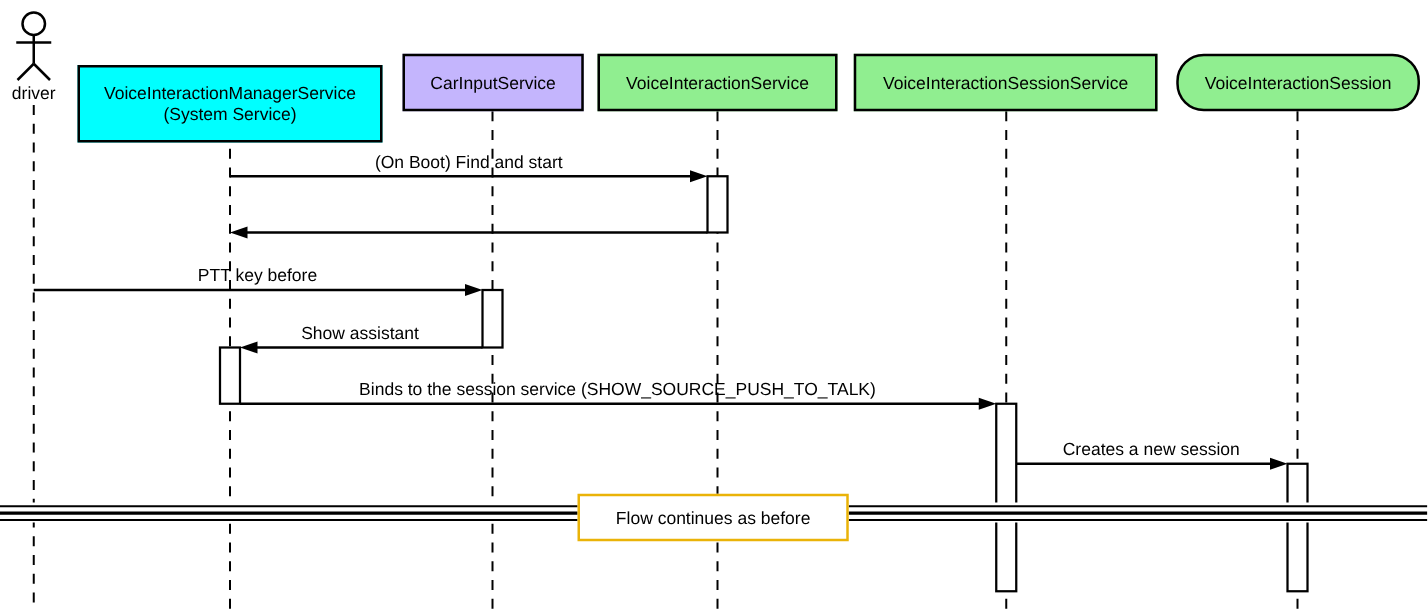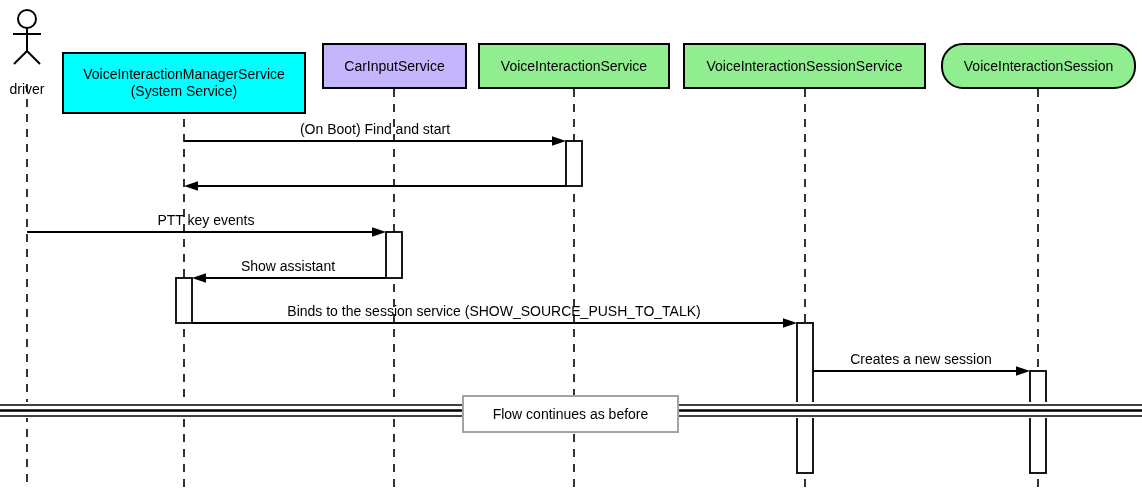--- a/index.html
+++ b/index.html
@@ -35,21 +35,21 @@
   }
   .pbox0 { left: 62px;  top: 27px; width: 244px; height: 62px; margin-top: 25px; }
   .pbox1 { left: 322px; top: 43px; width: 145px; height: 46px; }
   .pbox2 { left: 478px; top: 43px; width: 192px; height: 46px; }
   .pbox3 { left: 683px; top: 43px; width: 243px; height: 46px; }
   .pbox4 { left: 941px; top: 43px; width: 195px; height: 46px; border-radius: 22px; }
 
   .actor-label {
     position: absolute;
     left: 0px; top: 66px; width: 54px; height: 16px;
-    text-align: center; font-size: 14px; line-height: 16px; margin-top: 15px;
+    text-align: center; font-size: 14px; line-height: 16px;
   }
 
   .msg {
     position: absolute;
     height: 18px;
     text-align: center;
     font-size: 14px;
     line-height: 18px;
     white-space: nowrap;
   }
@@ -58,21 +58,21 @@
   .msg3 { left: 56px;  top: 211px; width: 300px; }
   .msg4 { left: 138px; top: 257px; width: 300px; }
   .msg5 { left: 269px; top: 302px; width: 450px; }
   .msg6 { left: 771px; top: 350px; width: 300px; }
 
   .divider-box {
     position: absolute;
     left: 462px; top: 395px; width: 217px; height: 38px;
     box-sizing: border-box;
     background: #ffffff;
-    border: 2px solid #a3a3a3;
+    border: 2px solid #eab308;
     display: flex;
     align-items: center;
     justify-content: center;
     font-size: 14px;
   }
 </style>
 </head>
 <body>
 
 <div id="diagram">
@@ -146,21 +146,21 @@
     <span>VoiceInteractionService</span>
   </div>
   <div class="pbox pbox3" style="background-color: rgb(144, 238, 144);">
     <span>VoiceInteractionSessionService</span>
   </div>
   <div class="pbox pbox4" style="background-color: rgb(144, 238, 144);">
     <span>VoiceInteractionSession</span>
   </div>
 
   <div class="msg msg1">(On Boot) Find and start</div>
-  <div class="msg msg3">PTT key events</div>
+  <div class="msg msg3">PTT key before</div>
   <div class="msg msg4">Show assistant</div>
   <div class="msg msg5">Binds to the session service (SHOW_SOURCE_PUSH_TO_TALK)</div>
   <div class="msg msg6">Creates a new session</div>
 
   <div class="divider-box">
     <span>Flow continues as before</span>
   </div>
 
 </div>
 

